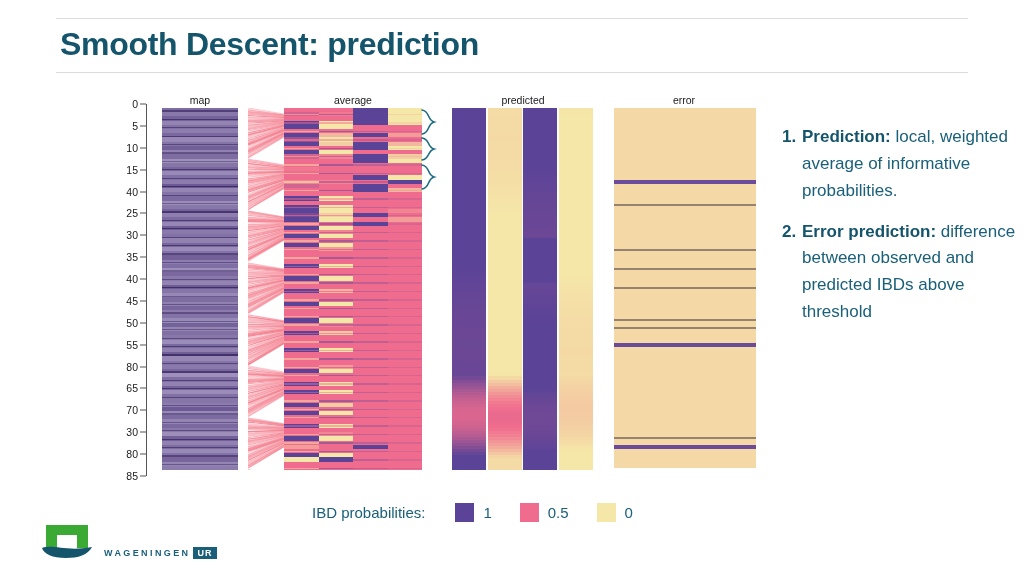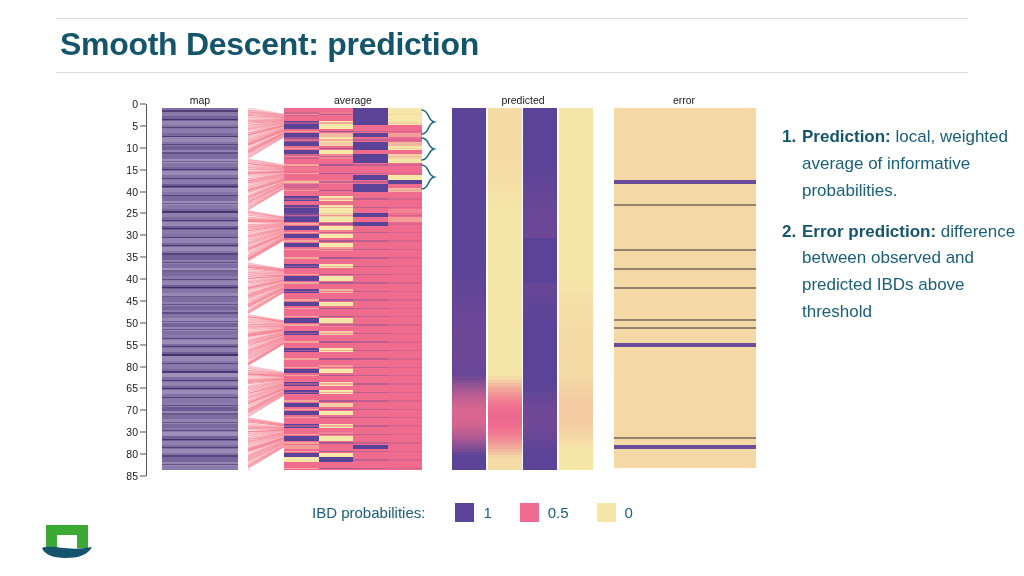--- a/index.html
+++ b/index.html
@@ -1614,14 +1614,18 @@
     <div>0</div>
   </div>
 </div>
 
 <div id="logo">
   <svg id="logo-mark" viewBox="0 0 54 40">
     <path d="M6 4 H48 V27 H37 V14 H17 V27 H6 Z" fill="#3BAA35"></path>
     <path d="M2 27 C 14 23, 26 31, 52 26 C 48 34, 38 37, 26 37 C 12 37, 4 33, 2 27 Z" fill="#15556B"></path>
   </svg>
   <div id="logo-text">
+    <div class="logo-line2">
+      <span class="logo-wag">WAGENINGEN</span>
+      <span class="logo-ur">UR</span>
+    </div>
   </div>
 </div>
 
 </body></html>

